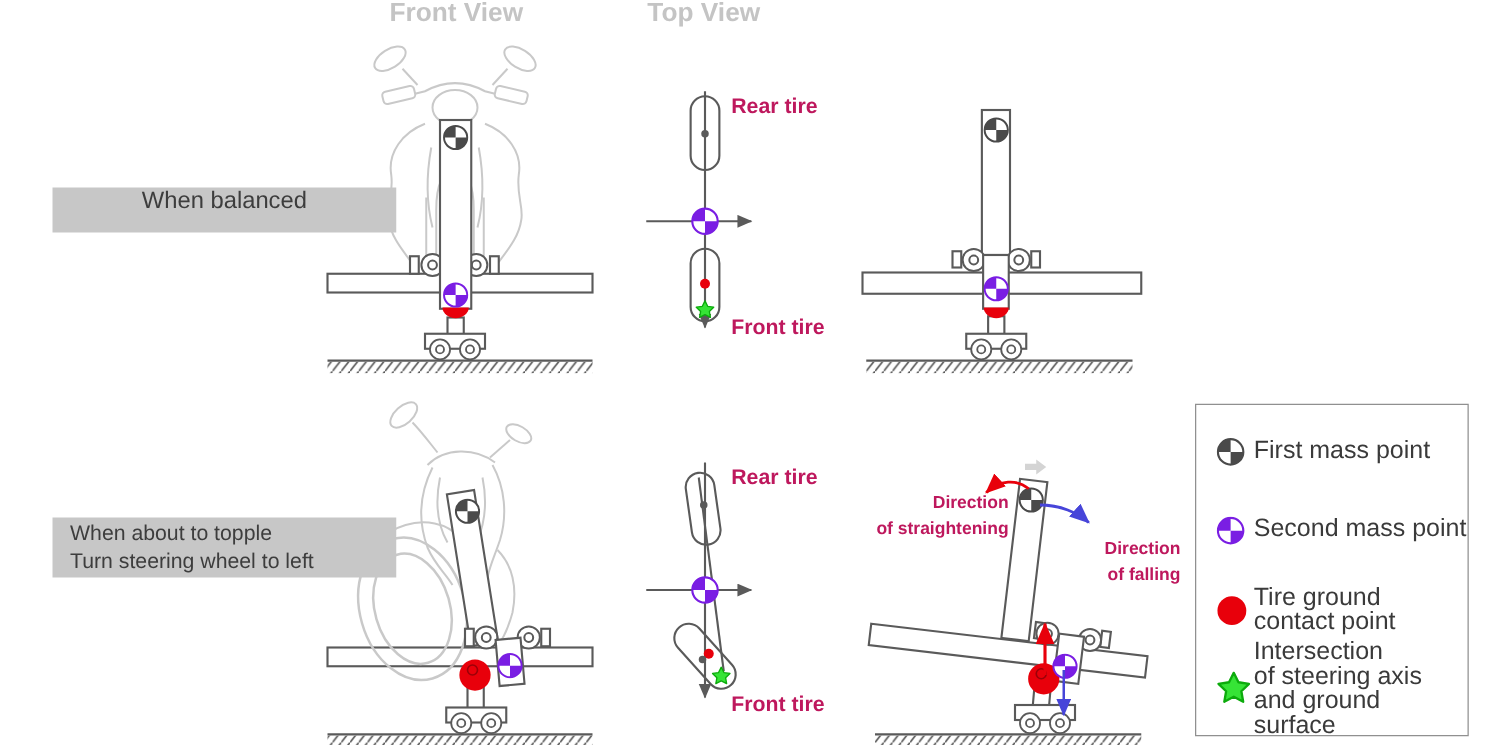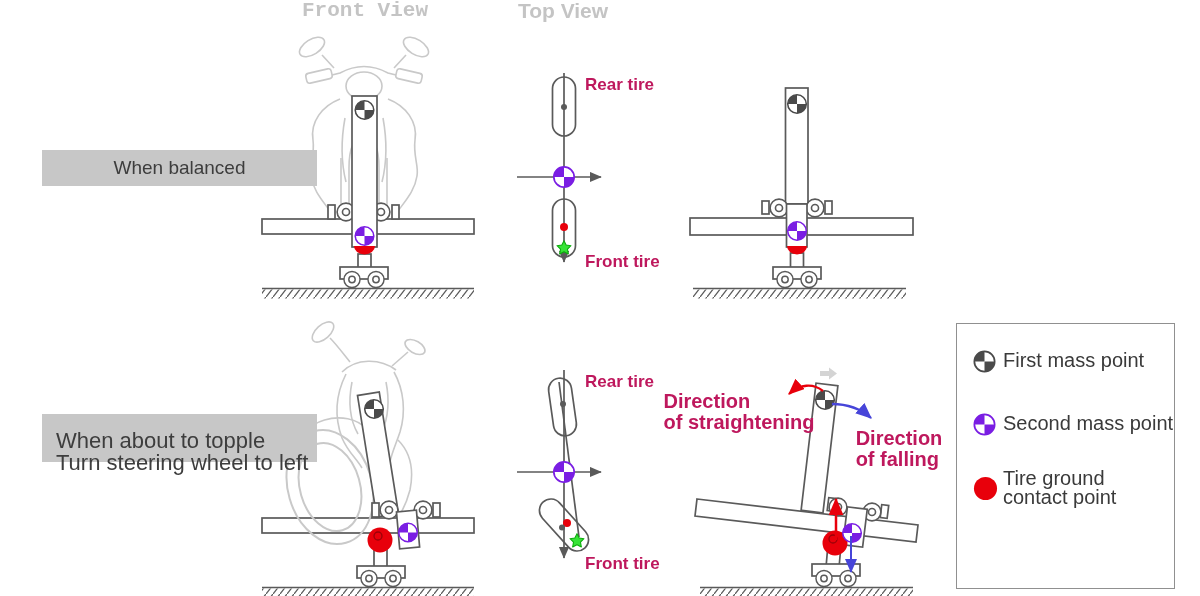--- a/index.html
+++ b/index.html
@@ -2,24 +2,24 @@
 <html><head>
 <meta charset="utf-8">
 <style>
   html,body{margin:0;padding:0;background:#fff;}
   #stage{position:relative;width:1200px;height:596px;background:#fff;overflow:hidden;
          font-family:"Liberation Sans",sans-serif;}
   #art{position:absolute;left:0;top:0;}
   .lbl{position:absolute;color:#be185d;white-space:nowrap;font-weight:bold;}
   .hdr{font-size:21px;font-weight:bold;color:#c4c4c4;transform:translateX(-50%);}
   .tire{font-size:17px;}
-  .dir{font-size:20px;line-height:21px;text-align:left;transform:translateX(-50%);white-space:nowrap;}
+  .dir{font-size:14px;line-height:21px;text-align:right;transform:translateX(-50%);white-space:nowrap;margin-left:15px;}
   .rowbox{position:absolute;background:#c7c7c7;color:#3d3d3d;}
-  #rowbox1{left:42px;top:150px;width:275px;height:36px;display:flex;align-items:center;justify-content:center;font-size:19px;}
-  #rowbox2{left:42px;top:414px;width:275px;height:48px;font-size:22px;line-height:22px;padding-top:16px;box-sizing:border-box;padding-left:14px;}
+  #rowbox1{left:42px;top:150px;width:275px;height:36px;display:flex;justify-content:center;font-size:19px;}
+  #rowbox2{left:42px;top:414px;width:275px;height:48px;font-size:17px;line-height:22px;padding-top:2px;box-sizing:border-box;padding-left:14px;}
   #legend{position:absolute;left:956px;top:323px;width:219px;height:266px;border:1.5px solid #909090;background:#fff;box-sizing:border-box;}
   .litem{position:absolute;left:16px;display:flex;align-items:center;}
   .licon{flex:0 0 30px;display:flex;align-items:center;}
   .ltext{font-size:20px;line-height:19.5px;color:#3a3a3a;}
 </style>
 </head>
 <body>
 
 <div id="stage">
 
@@ -193,21 +193,21 @@
     <circle cx="835" cy="543" r="12.5" fill="#e8000b"></circle>
     <circle cx="833" cy="539" r="4" fill="none" stroke="#9c0008" stroke-width="1.3"></circle>
     <line x1="836" y1="540" x2="836" y2="499" stroke="#e8000b" stroke-width="2.5" marker-end="url(#mRed)"></line>
     <use href="#mp" x="841.5" y="522.5" width="21" height="21" style="color:#7a1ee3"></use>
     <line x1="851" y1="536" x2="851" y2="572" stroke="#4745d9" stroke-width="2" marker-end="url(#mBlue)"></line>
     <line x1="700" y1="587.5" x2="913" y2="587.5" stroke="#5a5a5a" stroke-width="1.7"></line>
     <rect x="700" y="588.5" width="213" height="8" fill="url(#hatch)"></rect>
   </g>
 </svg>
 
-<div class="lbl hdr" style="left:365px;top:-1px;font-family:Liberation Mono, monospace;">Front View</div>
+<div class="lbl hdr" style="left:365px;top:-1px;">Front View</div>
 <div class="lbl hdr" style="left:563px;top:-1px;">Top View</div>
 
 <div id="rowbox1" class="rowbox">
   <span>When balanced</span>
 </div>
 <div id="rowbox2" class="rowbox">
   <div>When about to topple</div>
   <div>Turn steering wheel to left</div>
 </div>
 
@@ -250,15 +250,27 @@
     <div class="licon">
       <svg width="25" height="25" viewBox="-13 -13 26 26">
             <circle r="12" fill="#e8000b"></circle>
           </svg>
     </div>
     <div class="ltext">
       <div>Tire ground</div>
       <div>contact point</div>
     </div>
   </div>
+  <div class="litem" style="top:196px;height:62px;">
+    <div class="licon">
+      <svg width="28" height="28" viewBox="-12 -12 24 24">
+            <use href="#star5" x="-12" y="-12" width="24" height="24"></use>
+          </svg>
+    </div>
+    <div class="ltext">
+      <div>Intersection</div>
+      <div>of steering axis</div>
+      <div>and ground surface</div>
+    </div>
+  </div>
 </div>
 
 </div>
 
 </body></html>

